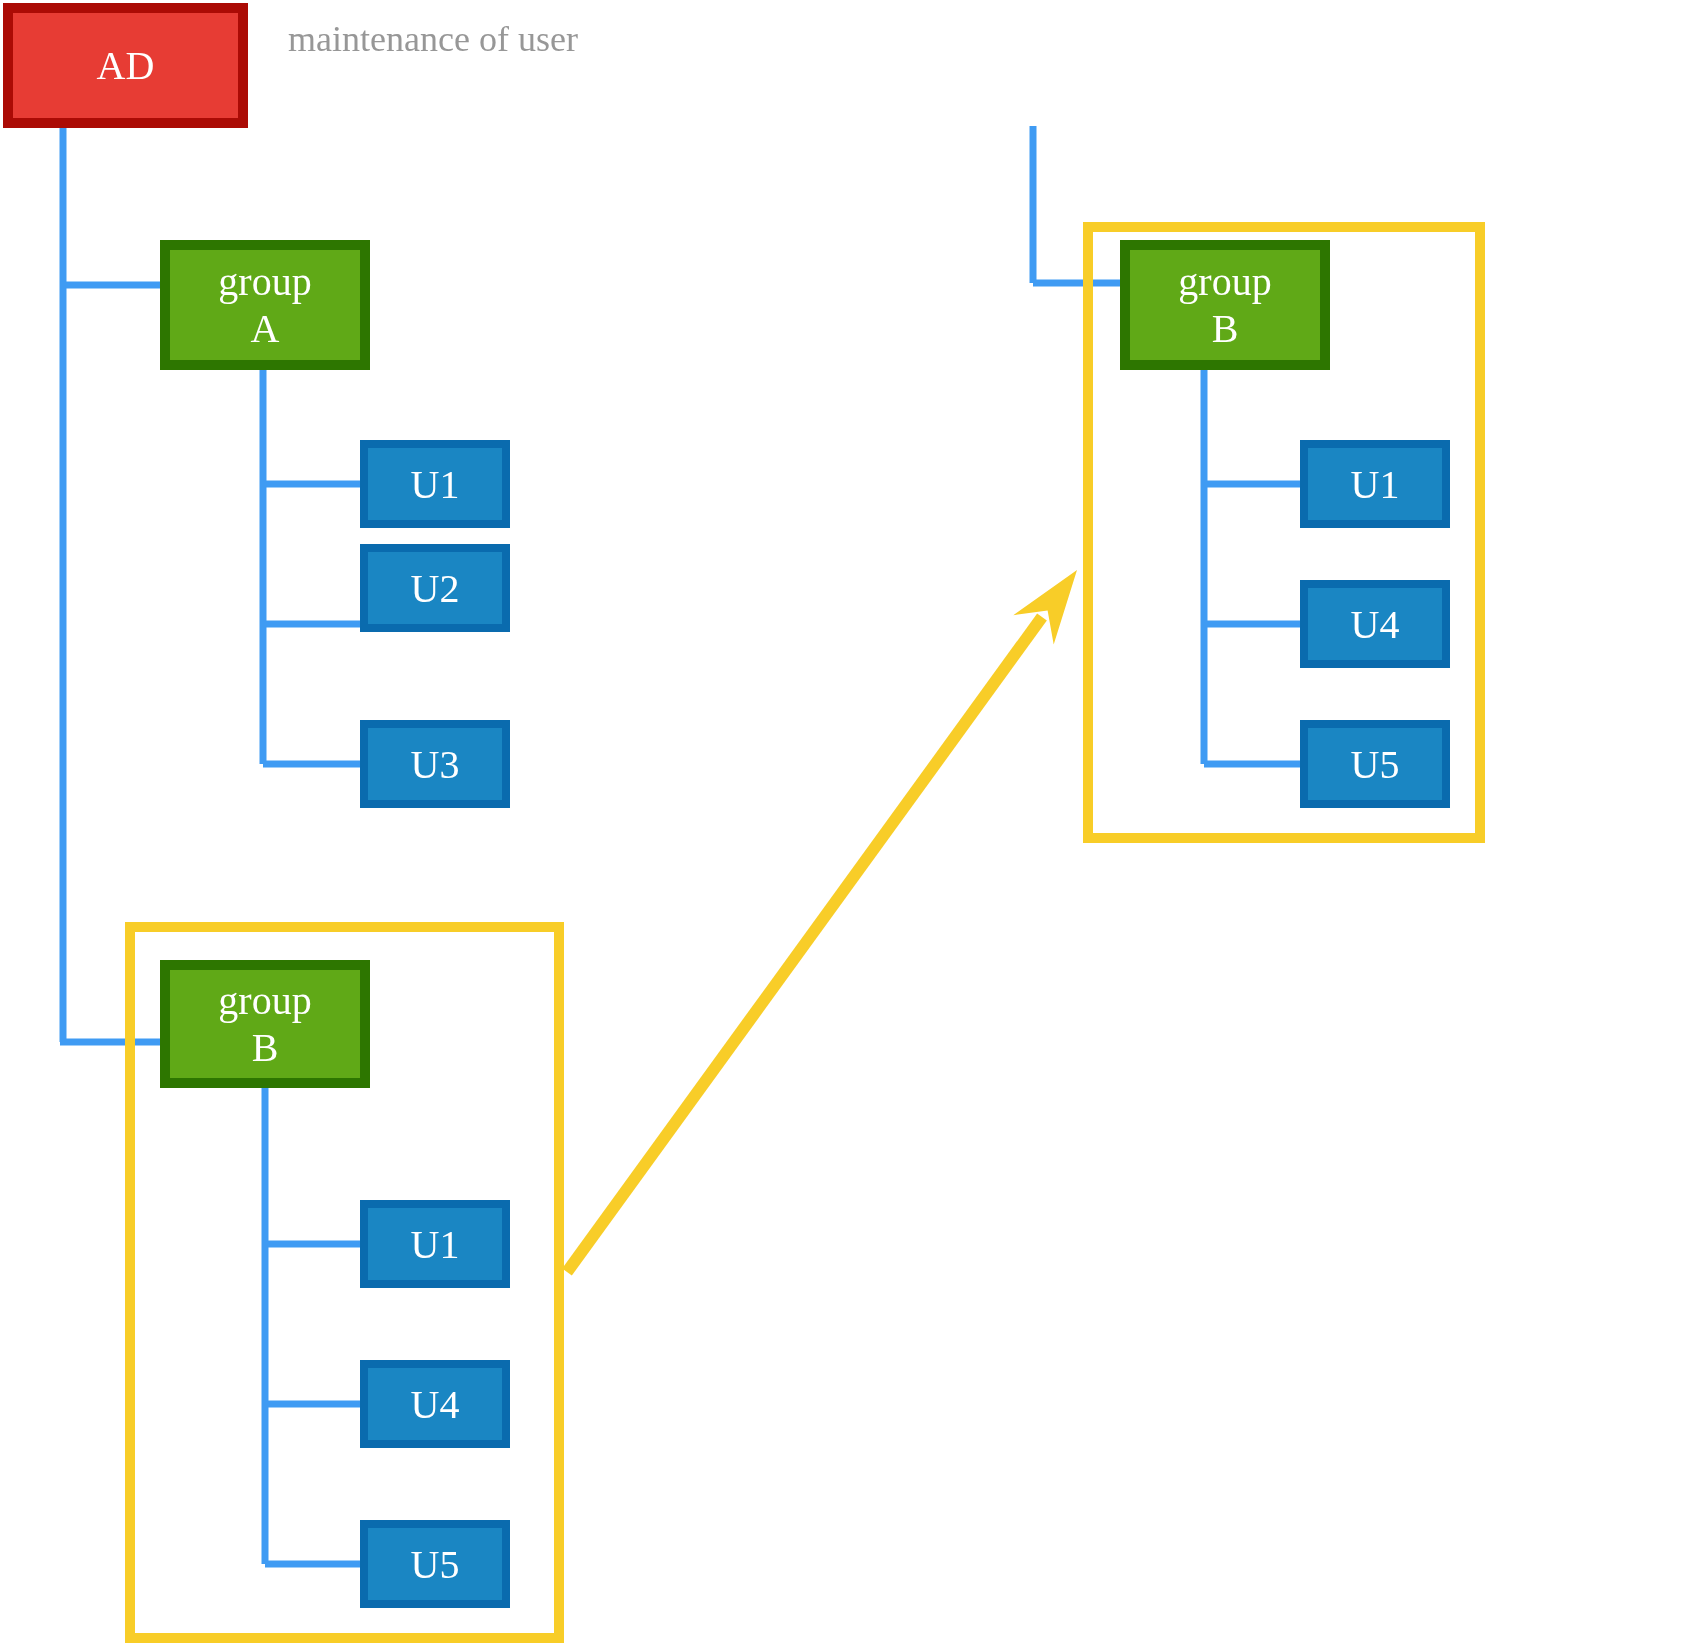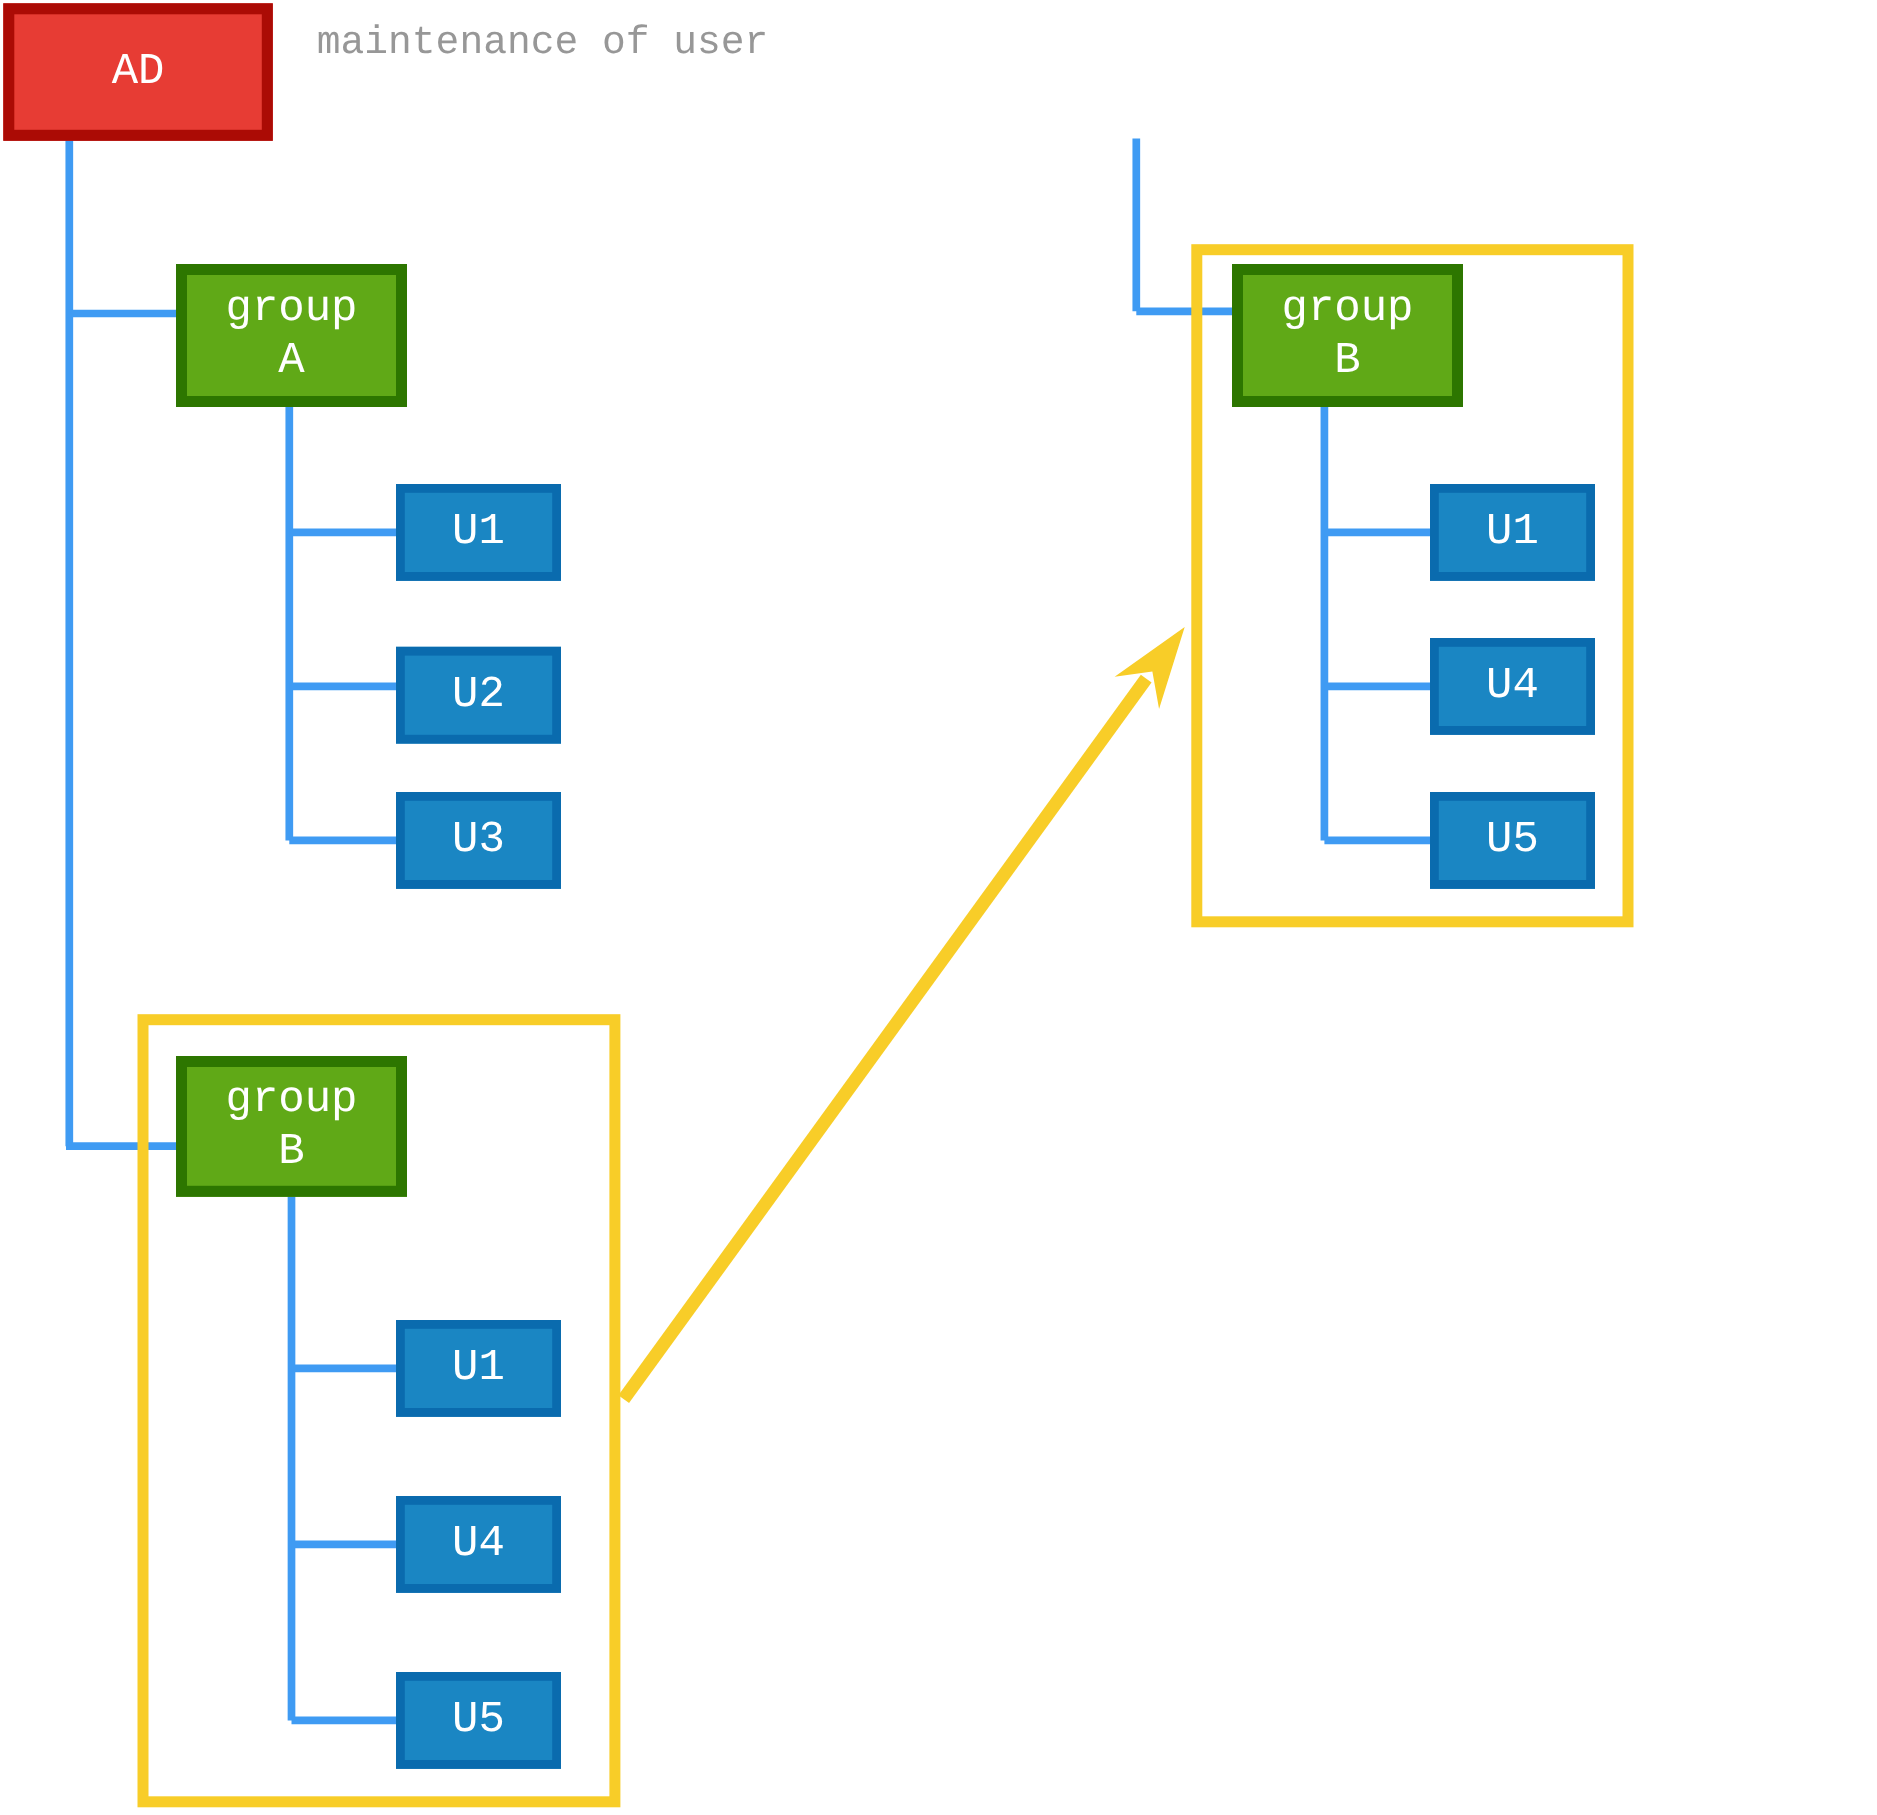--- a/index.html
+++ b/index.html
@@ -7,21 +7,21 @@
     --orange-fill:#f0a30a; --orange-border:#bd7000;
     --green-fill:#60a917; --green-border:#2d7600;
     --blue-fill:#1a86c3; --blue-border:#0a6bae;
     --wire-blue:#3f9bf3; --yellow:#f8cd28;
     --caption-gray:#979797; --node-text:#ffffff; --background:#ffffff;
   }
   html,body{margin:0;padding:0;background:var(--background);}
   .canvas{
     position:relative;width:1706px;height:1650px;overflow:hidden;
     background:var(--background);
-    font-family:Liberation Mono, monospace;
+    font-family:Liberation Serif, serif;
   }
   .wires-layer{position:absolute;left:0;top:0;width:1706px;height:1650px;pointer-events:none;}
   .wire{stroke:var(--wire-blue);stroke-width:7;fill:none;}
   .arrow-shaft{stroke:var(--yellow);stroke-width:12;fill:none;}
   .arrow-head{fill:var(--yellow);stroke:none;}
   .frame{position:absolute;box-sizing:border-box;border:10px solid var(--yellow);background:transparent;}
   .frame-left{left:125px;top:922px;width:439px;height:721px;}
   .frame-right{left:1083px;top:222px;width:402px;height:621px;}
   .node{
     position:absolute;box-sizing:border-box;display:flex;flex-direction:column;
@@ -95,21 +95,21 @@
     <span>B</span>
   </div>
   <div class="node node-group node-group-b-ums">
     <span>group</span>
     <span>B</span>
   </div>
 
   <div class="node node-user" style="left:360px;top:440px;">
     <span>U1</span>
   </div>
-  <div class="node node-user" style="left:360px;top:588px;justify-content:center;">
+  <div class="node node-user" style="left:360px;top:544px;justify-content:center;">
     <span>U2</span>
   </div>
   <div class="node node-user" style="left:360px;top:720px;">
     <span>U3</span>
   </div>
 
   <div class="node node-user" style="left:360px;top:1200px;">
     <span>U1</span>
   </div>
   <div class="node node-user" style="left:360px;top:1360px;">

